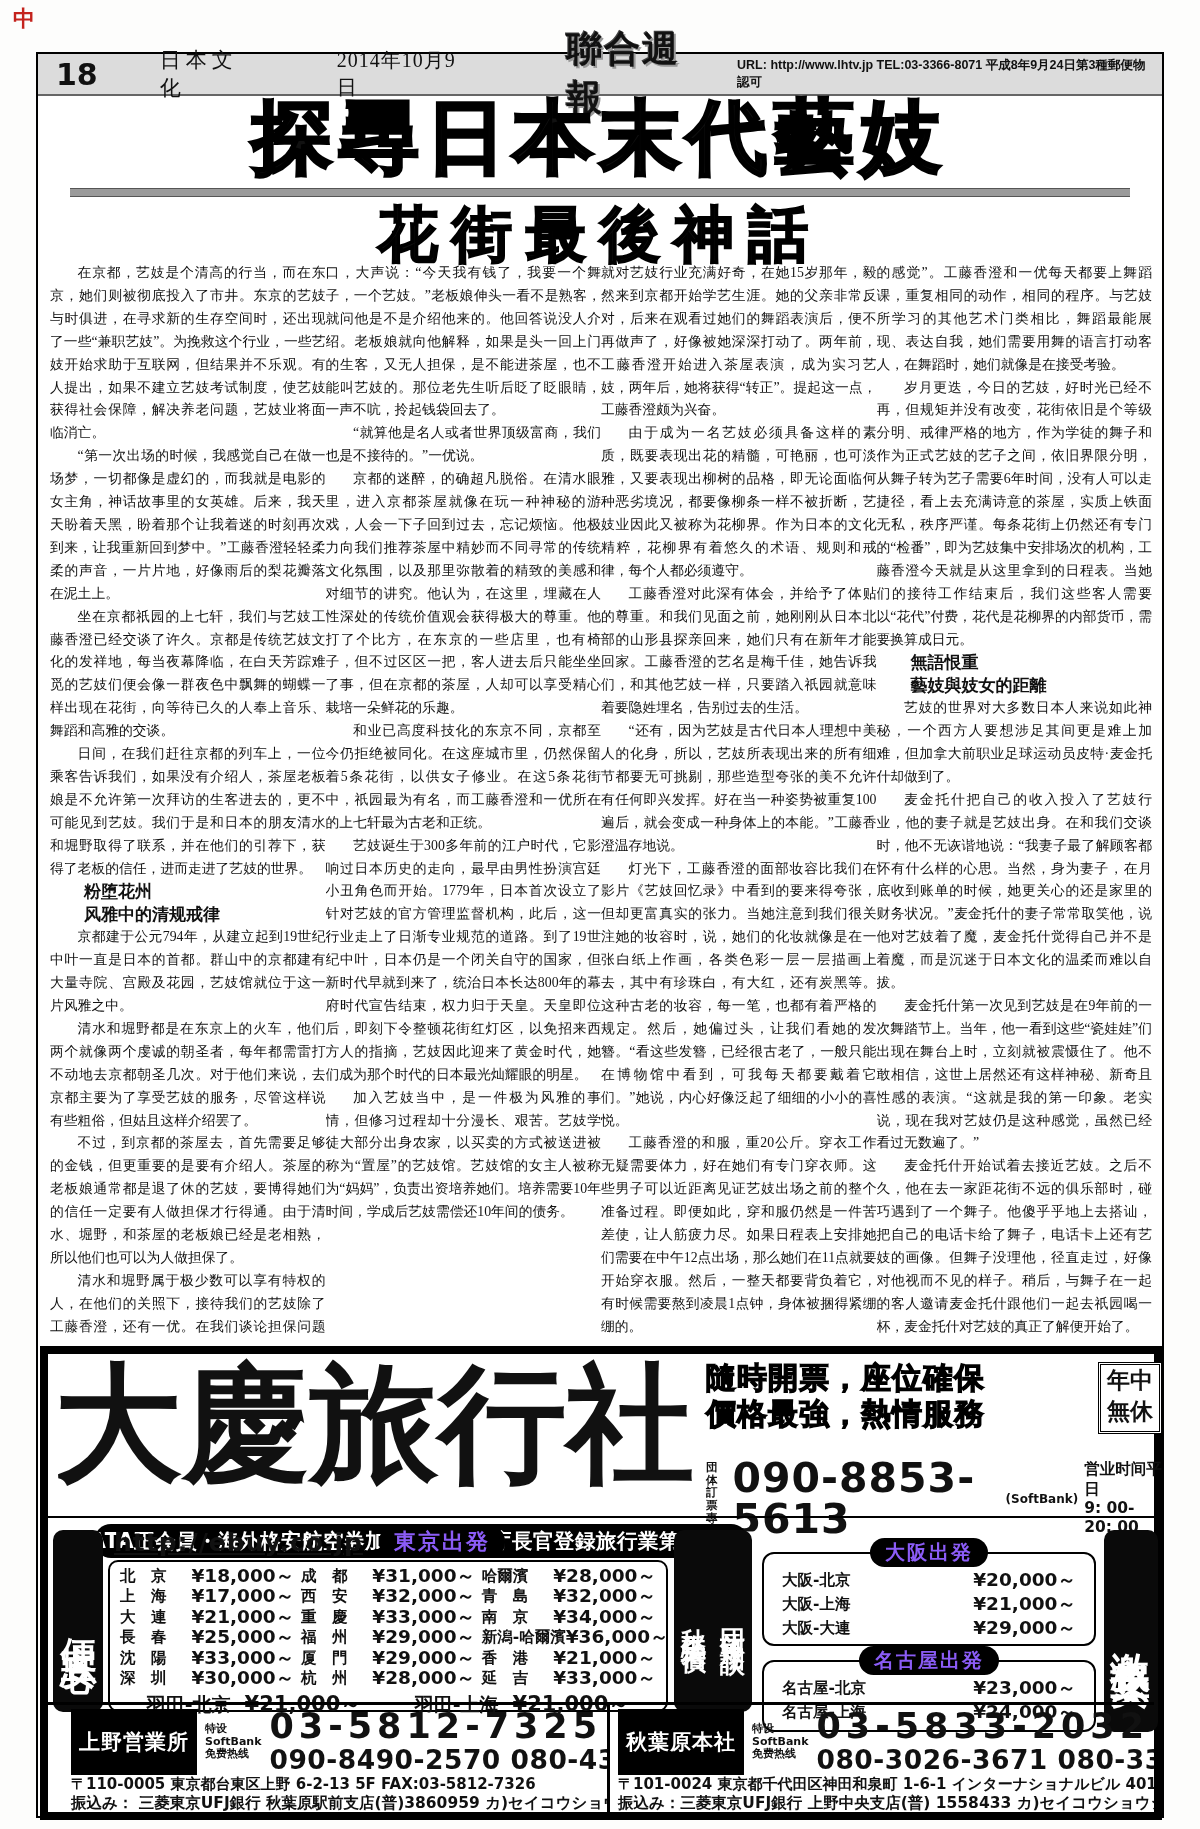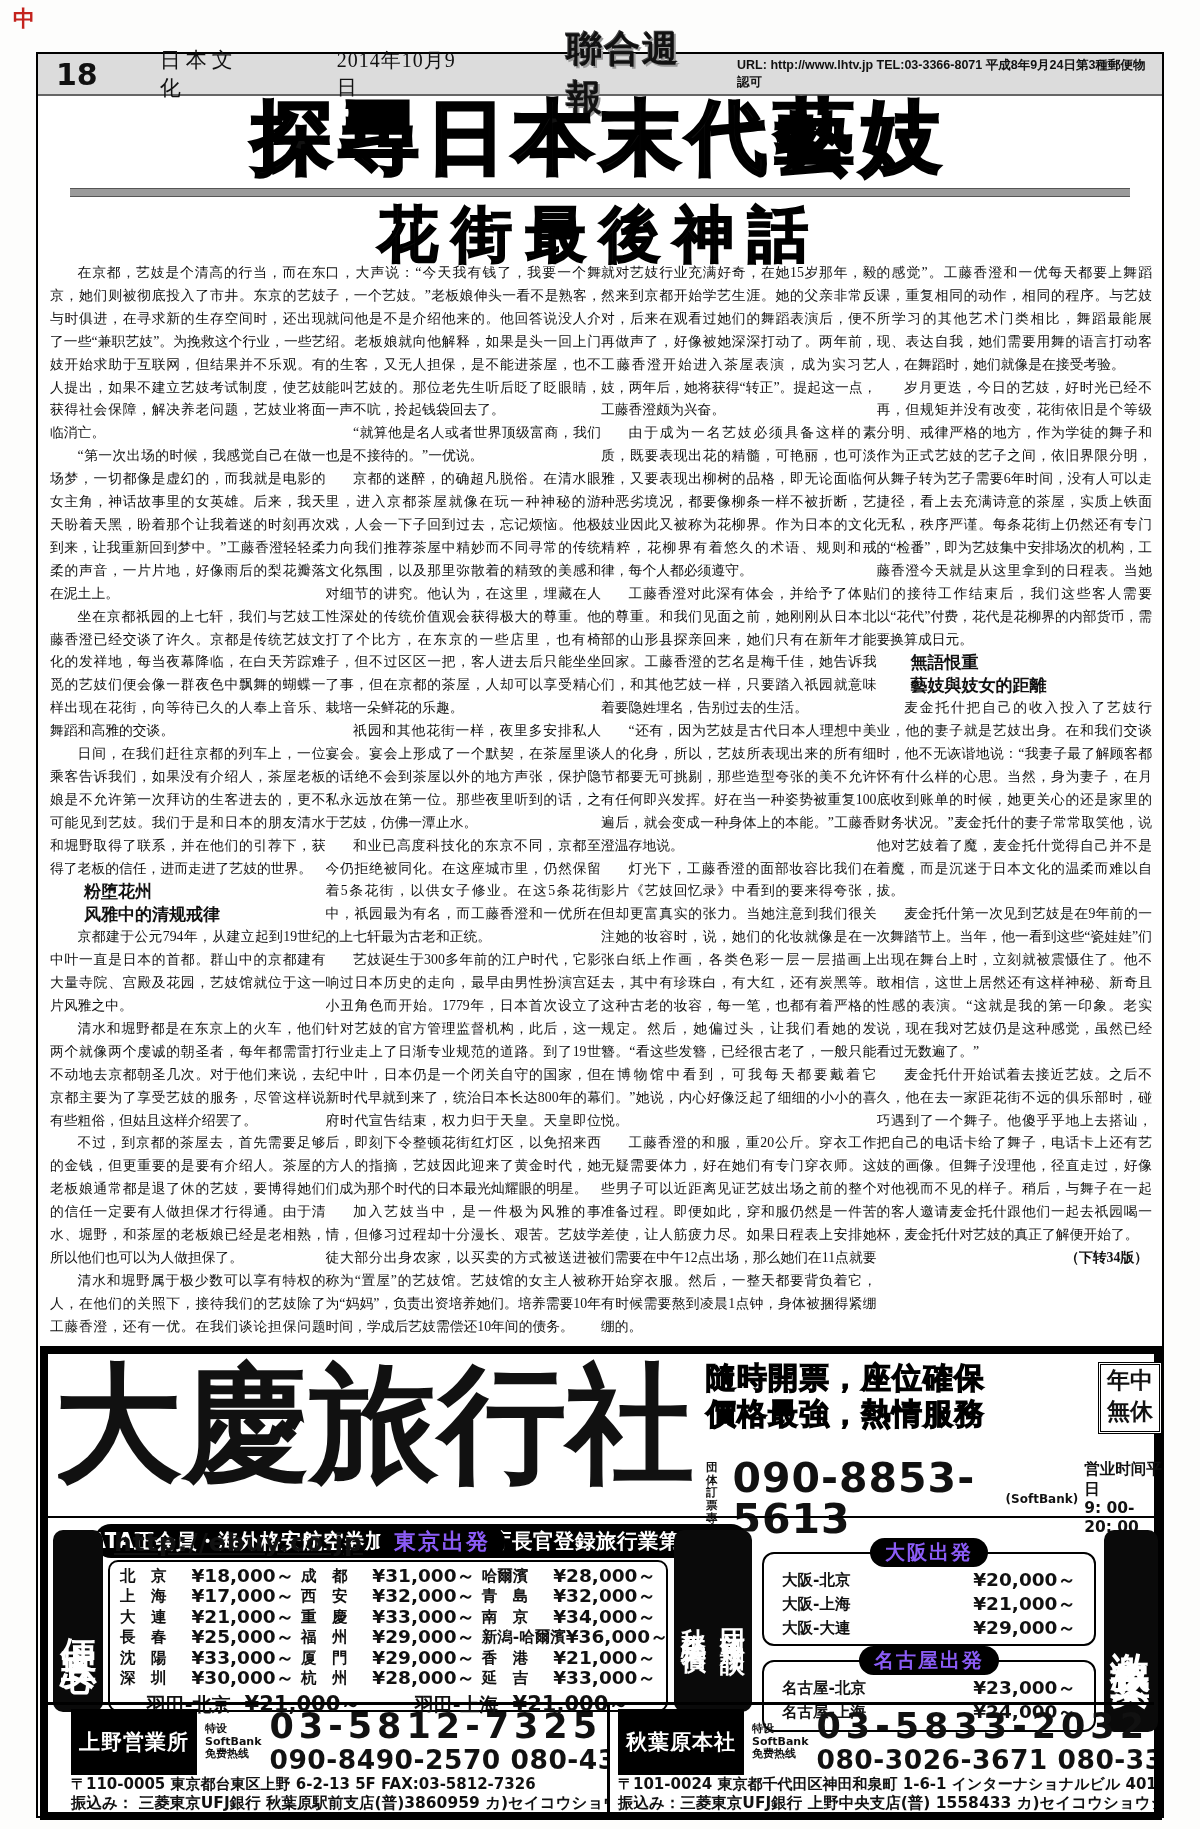--- a/index.html
+++ b/index.html
@@ -123,39 +123,39 @@
         <div class="seg h">风雅中的清规戒律</div>
         <div class="seg p">京都建于公元794年，从建立起到19世纪中叶一直是日本的首都。群山中的京都建有大量寺院、宫殿及花园，艺妓馆就位于这一片风雅之中。</div>
         <div class="seg p">清水和堀野都是在东京上的火车，他们两个就像两个虔诚的朝圣者，每年都需雷打不动地去京都朝圣几次。对于他们来说，去京都主要为了享受艺妓的服务，尽管这样说有些粗俗，但姑且这样介绍罢了。</div>
         <div class="seg p">不过，到京都的茶屋去，首先需要足够的金钱，但更重要的是要有介绍人。茶屋的老板娘通常都是退了休的艺妓，要博得她们的信任一定要有人做担保才行得通。由于清水、堀野，和茶屋的老板娘已经是老相熟，所以他们也可以为人做担保了。</div>
         <div class="seg p">清水和堀野属于极少数可以享有特权的人，在他们的关照下，接待我们的艺妓除了工藤香澄，还有一优。在我们谈论担保问题时，一优讲了一件前些时发生的事情。有一天，一位很有绅士派头的老先生拎着一大袋子钱，摇摇晃晃来到茶屋门</div>
       </div>
     <div class="col">
         <div class="seg pn">口，大声说：“今天我有钱了，我要一个舞子，一个艺妓。”老板娘伸头一看不是熟客，就问他是不是介绍他来的。他回答说没人介绍。老板娘就向他解释，如果是头一回上门的生客，又无人担保，是不能进茶屋，也不能叫艺妓的。那位老先生听后眨了眨眼睛，一声不吭，拎起钱袋回去了。</div>
         <div class="seg p">“就算他是名人或者世界顶级富商，我们也是不接待的。”一优说。</div>
         <div class="seg p">京都的迷醉，的确超凡脱俗。在清水眼里，进入京都茶屋就像在玩一种神秘的游戏，人会一下子回到过去，忘记烦恼。他极力向我们推荐茶屋中精妙而不同寻常的传统文化氛围，以及那里弥散着的精致的美感和对细节的讲究。他认为，在这里，埋藏在人性深处的传统价值观会获得极大的尊重。他打了个比方，在东京的一些店里，也有椅子，但不过区区一把，客人进去后只能坐坐了事，但在京都的茶屋，人却可以享受精心栽培一朵鲜花的乐趣。</div>
-        <div class="seg p">祇园和其他花街一样，夜里多安排私人宴会。宴会上形成了一个默契，在茶屋里谈的话绝不会到茶屋以外的地方声张，保护隐私永远放在第一位。那些夜里听到的话，之于艺妓，仿佛一潭止水。</div>
         <div class="seg p">和业已高度科技化的东京不同，京都至今仍拒绝被同化。在这座城市里，仍然保留着5条花街，以供女子修业。在这5条花街中，祇园最为有名，而工藤香澄和一优所在的上七轩最为古老和正统。</div>
         <div class="seg p">艺妓诞生于300多年前的江户时代，它影响过日本历史的走向，最早由男性扮演宫廷小丑角色而开始。1779年，日本首次设立了针对艺妓的官方管理监督机构，此后，这一行业走上了日渐专业规范的道路。到了19世纪中叶，日本仍是一个闭关自守的国家，但新时代早就到来了，统治日本长达800年的幕府时代宣告结束，权力归于天皇。天皇即位后，即刻下令整顿花街红灯区，以免招来西方人的指摘，艺妓因此迎来了黄金时代，她们成为那个时代的日本最光灿耀眼的明星。</div>
         <div class="seg p">加入艺妓当中，是一件极为风雅的事情，但修习过程却十分漫长、艰苦。艺妓学徒大部分出身农家，以买卖的方式被送进被称为“置屋”的艺妓馆。艺妓馆的女主人被称为“妈妈”，负责出资培养她们。培养需要10年时间，学成后艺妓需偿还10年间的债务。</div>
       </div>
     <div class="col">
         <div class="seg pn">就对艺妓行业充满好奇，在她15岁那年，毅然来到京都开始学艺生涯。她的父亲非常反对，后来在观看过她们的舞蹈表演后，便不再做声了，好像被她深深打动了。两年前，工藤香澄开始进入茶屋表演，成为实习艺妓，两年后，她将获得“转正”。提起这一点，工藤香澄颇为兴奋。</div>
         <div class="seg p">由于成为一名艺妓必须具备这样的素质，既要表现出花的精髓，可艳丽，也可淡雅，又要表现出柳树的品格，即无论面临何种恶劣境况，都要像柳条一样不被折断，艺妓业因此又被称为花柳界。作为日本的文化精粹，花柳界有着悠久的术语、规则和戒律，每个人都必须遵守。</div>
         <div class="seg p">工藤香澄对此深有体会，并给予了体贴的尊重。和我们见面之前，她刚刚从日本北部的山形县探亲回来，她们只有在新年才能回家。工藤香澄的艺名是梅千佳，她告诉我们，和其他艺妓一样，只要踏入祇园就意味着要隐姓埋名，告别过去的生活。</div>
         <div class="seg p">“还有，因为艺妓是古代日本人理想中美人的化身，所以，艺妓所表现出来的所有细节都要无可挑剔，那些造型夸张的美不允许有任何即兴发挥。好在当一种姿势被重复100遍后，就会变成一种身体上的本能。”工藤香澄温存地说。</div>
         <div class="seg p">灯光下，工藤香澄的面部妆容比我们在影片《艺妓回忆录》中看到的要来得夸张，但却更富真实的张力。当她注意到我们很关注她的妆容时，说，她们的化妆就像是在一张白纸上作画，各类色彩一层一层描画上去，其中有珍珠白，有大红，还有炭黑等。这种古老的妆容，每一笔，也都有着严格的规定。然后，她偏过头，让我们看她的发簪。“看这些发簪，已经很古老了，一般只能在博物馆中看到，可我每天都要戴着它们。”她说，内心好像泛起了细细的小小的喜悦。</div>
         <div class="seg p">工藤香澄的和服，重20公斤。穿衣工作无疑需要体力，好在她们有专门穿衣师。这些男子可以近距离见证艺妓出场之前的整个准备过程。即便如此，穿和服仍然是一件苦差使，让人筋疲力尽。如果日程表上安排她们需要在中午12点出场，那么她们在11点就要开始穿衣服。然后，一整天都要背负着它，有时候需要熬到凌晨1点钟，身体被捆得紧绷绷的。</div>
         <div class="seg p">穿着如此沉重的衣服翩翩起舞，的确很不容易，尤其是舞蹈中的每一细节都需慎重对待，比如工藤香澄说的，“我要非常注意手翻上来的姿势，要有一种飘然临风</div>
       </div>
     <div class="col">
         <div class="seg pn">的感觉”。工藤香澄和一优每天都要上舞蹈课，重复相同的动作，相同的程序。与艺妓所学习的其他艺术门类相比，舞蹈最能展现、表达自我，她们需要用舞的语言打动客人，在舞蹈时，她们就像是在接受考验。</div>
         <div class="seg p">岁月更迭，今日的艺妓，好时光已经不再，但规矩并没有改变，花街依旧是个等级分明、戒律严格的地方，作为学徒的舞子和作为正式艺妓的艺子之间，依旧界限分明，从舞子转为艺子需要6年时间，没有人可以走捷径，看上去充满诗意的茶屋，实质上铁面无私，秩序严谨。每条花街上仍然还有专门的“检番”，即为艺妓集中安排场次的机构，工藤香澄今天就是从这里拿到的日程表。当她们的接待工作结束后，我们这些客人需要以“花代”付费，花代是花柳界的内部货币，需要换算成日元。</div>
         <div class="seg h">無語恨重</div>
         <div class="seg h">藝妓與妓女的距離</div>
+        <div class="seg p">艺妓的世界对大多数日本人来说如此神秘，一个西方人要想涉足其间更是难上加难，但加拿大前职业足球运动员皮特·麦金托什却做到了。</div>
         <div class="seg p">麦金托什把自己的收入投入了艺妓行业，他的妻子就是艺妓出身。在和我们交谈时，他不无诙谐地说：“我妻子最了解顾客都怀有什么样的心思。当然，身为妻子，在月底收到账单的时候，她更关心的还是家里的财务状况。”麦金托什的妻子常常取笑他，说他对艺妓着了魔，麦金托什觉得自己并不是着魔，而是沉迷于日本文化的温柔而难以自拔。</div>
         <div class="seg p">麦金托什第一次见到艺妓是在9年前的一次舞踏节上。当年，他一看到这些“瓷娃娃”们出现在舞台上时，立刻就被震慑住了。他不敢相信，这世上居然还有这样神秘、新奇且性感的表演。“这就是我的第一印象。老实说，现在我对艺妓仍是这种感觉，虽然已经看过无数遍了。”</div>
         <div class="seg p">麦金托什开始试着去接近艺妓。之后不久，他在去一家距花街不远的俱乐部时，碰巧遇到了一个舞子。他傻乎乎地上去搭讪，把自己的电话卡给了舞子，电话卡上还有艺妓的画像。但舞子没理他，径直走过，好像对他视而不见的样子。稍后，与舞子在一起的客人邀请麦金托什跟他们一起去祇园喝一杯，麦金托什对艺妓的真正了解便开始了。</div>
         <div class="seg end">（下转34版）</div>
       </div>
   </div>
 
   <div class="ad">
     <div class="ad-title">大慶旅行社</div>
 

